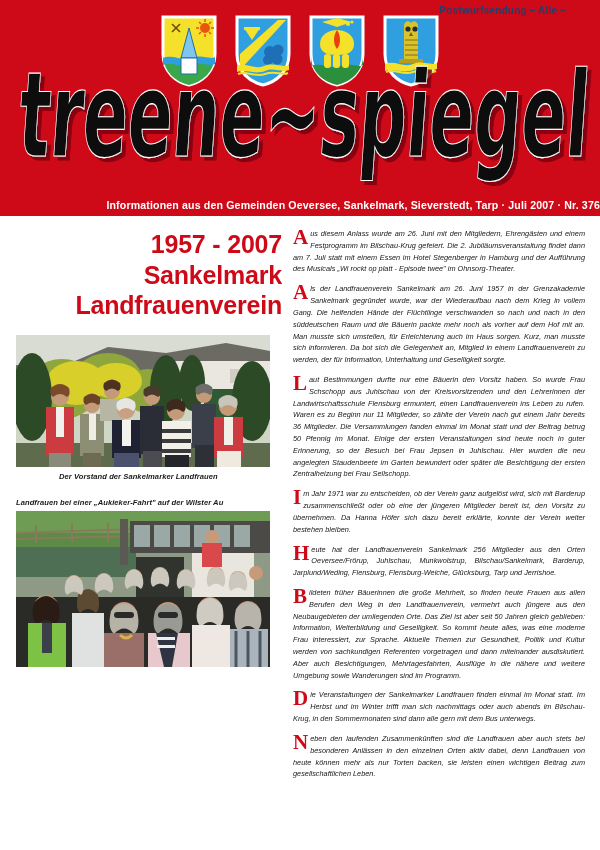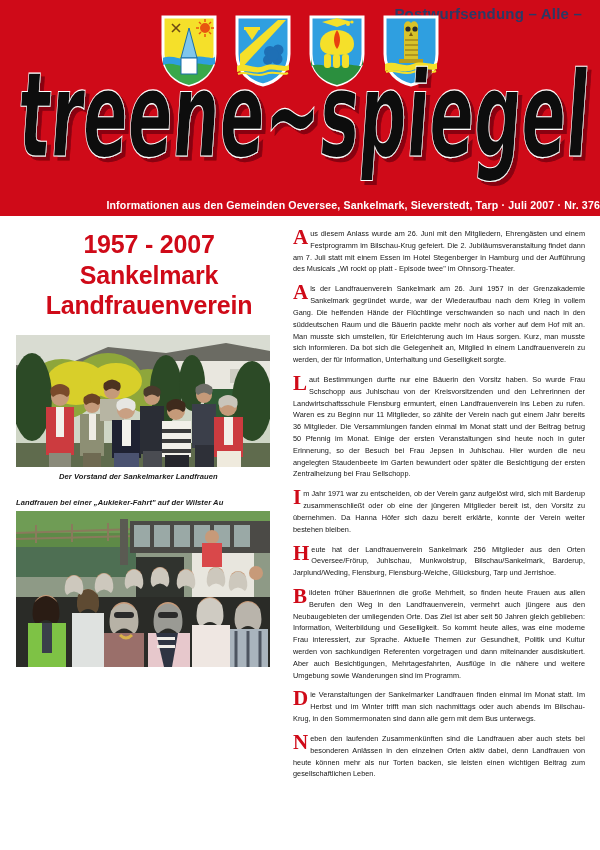--- a/index.html
+++ b/index.html
@@ -19,23 +19,23 @@
   #masthead {
     position: absolute;
     left: 0; top: 0;
     width: 600px;
     height: 216px;
     background: #cf0a18;
     overflow: hidden;
   }
   #postwurf {
     position: absolute;
-    right: 18px;
+    right: 34px;
     top: 5px;
-    font-size: 15px;
+    font-size: 10px;
     font-weight: bold;
     color: #2b3a66;
     letter-spacing: .2px;
     white-space: nowrap;
   }
 
   
   #crests {
     position: absolute;
     left: 0; top: 14px;
@@ -81,21 +81,21 @@
   }
 
   
   #left-col {
     position: absolute;
     left: 16px;
     top: 0;
     width: 268px;
   }
   #headline {
-    text-align: center;
+    text-align: right;
     color: #cf0a18;
     font-weight: bold;
     font-size: 25px;
     line-height: 1.22;
     margin-top: 13px;
     padding-right: 2px;
     letter-spacing: -.2px;
   }
   .headline-line { display:block; white-space: nowrap; }
 
@@ -147,21 +147,21 @@
   .para .dropcap {
     float: left;
     color: #cf0a18;
     font-weight: bold;
     font-size: 21px;
     line-height: 17px;
     padding-right: 2px;
     margin-top: 1px;
     font-family: "Liberation Serif", serif;
   }
-  .para .body-text { display: inline; }
+  .para .body-text { display: inline; font-style: italic; }
 </style>
 </head>
 <body>
 
 <div id="masthead">
 
   <div id="postwurf">Postwurfsendung – Alle –</div>
 
   <div id="crests">
 

